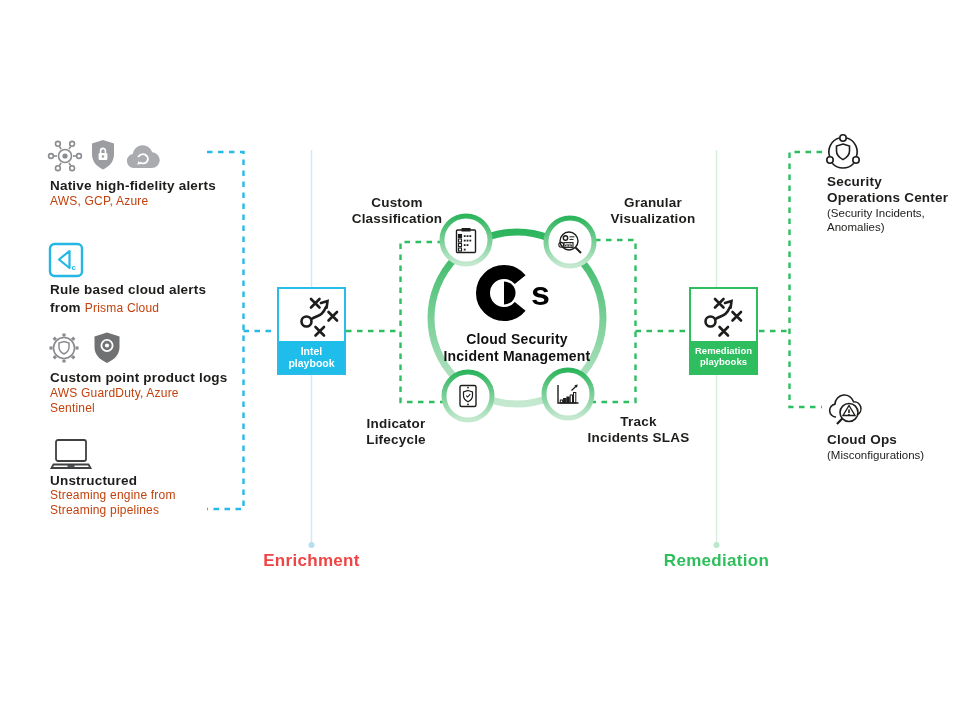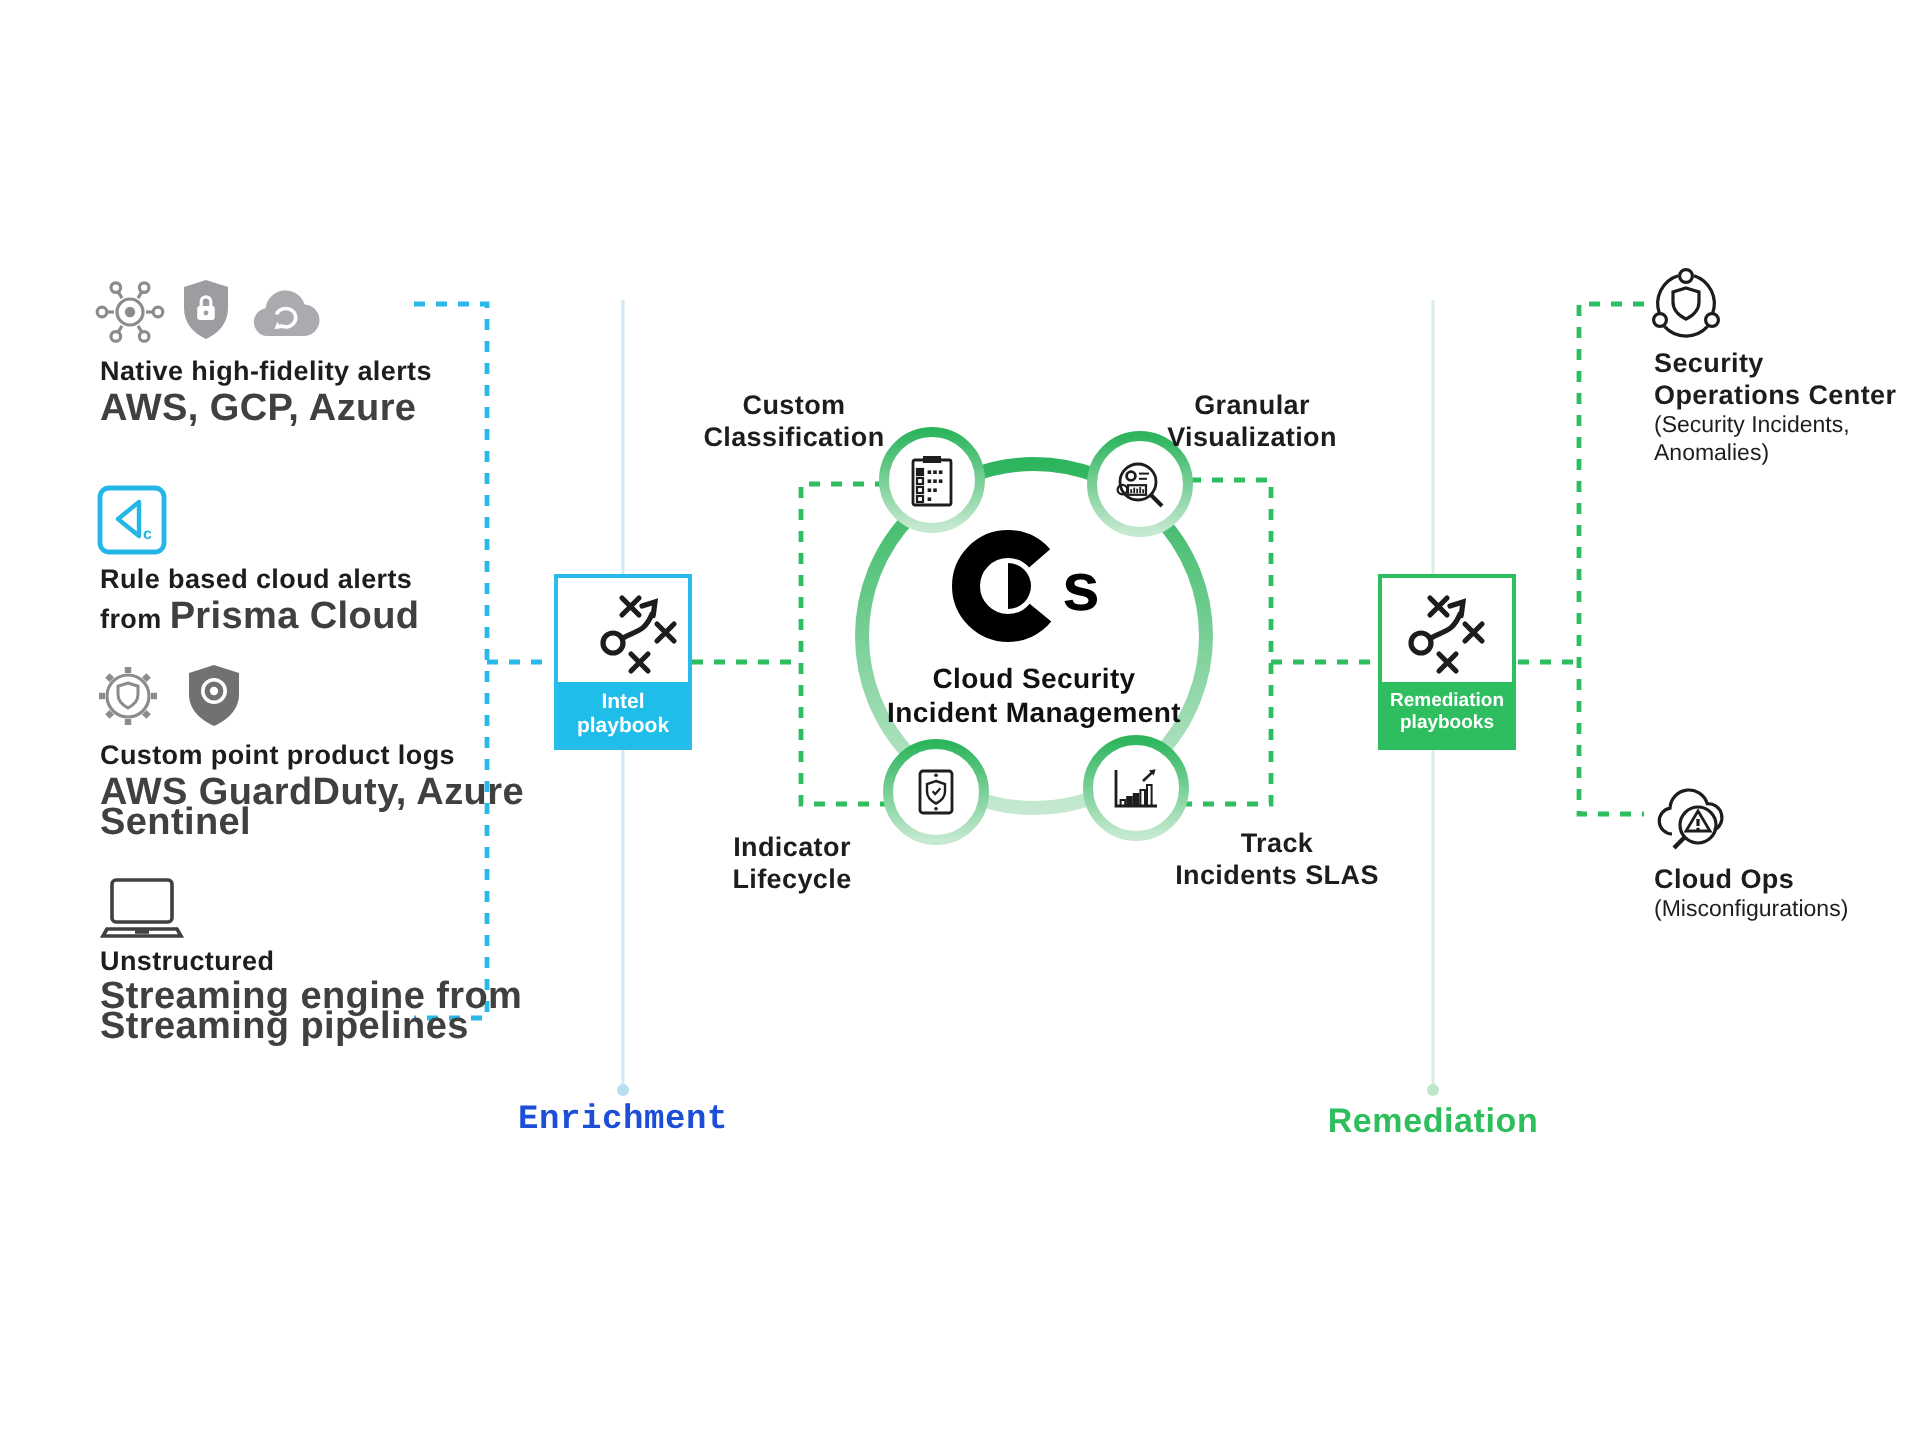--- a/index.html
+++ b/index.html
@@ -1,25 +1,25 @@
 <!DOCTYPE html>
 <html><head>
 <meta charset="utf-8">
 <style>
   html,body{margin:0;padding:0;background:#fff;}
   .stage{position:relative;width:960px;height:600px;background:#fff;overflow:hidden;
          font-family:"Liberation Sans",sans-serif;color:#1d1d1b;}
   .abs{position:absolute;}
   svg.connectors{position:absolute;left:0;top:0;}
   .src-title{font-weight:700;font-size:13.5px;line-height:1.18;letter-spacing:.2px;color:#1d1d1b;}
-  .src-sub{font-weight:700;font-size:19px;line-height:1.2;letter-spacing:.2px;color:#404040;}
+  .src-sub{font-weight:400;font-size:12px;line-height:1.2;letter-spacing:.2px;color:#c2410c;}
   .cap-label{font-weight:700;font-size:13.5px;line-height:1.2;letter-spacing:.2px;color:#1d1d1b;text-align:center;}
   .center-title{font-weight:700;font-size:14px;line-height:1.18;letter-spacing:.2px;color:#111;text-align:center;}
   .lane-label{font-weight:700;font-size:17px;letter-spacing:.3px;text-align:center;}
-  .lane-enrich{color:#1d4ed8;font-family:Liberation Mono, monospace;}
+  .lane-enrich{color:#ef4444;}
   .lane-remed{color:#2fbe5c;}
   .pb-box{position:absolute;width:69px;height:88px;background:#fff;display:flex;flex-direction:column;align-items:center;box-sizing:border-box;}
   .pb-cyan{border:2px solid #29bce8;padding-left:17px;}
   .pb-green{border:2px solid #2ebe5f;}
   .pb-icon{margin-top:4px;}
   .pb-bar{position:absolute;left:0;right:0;bottom:0;height:32px;display:flex;flex-direction:column;
           align-items:center;justify-content:center;color:#fff;font-weight:700;line-height:1.15;}
   .bar-cyan{background:#1fbde9;font-size:10.5px;}
   .bar-green{background:#2ebe5f;font-size:9.5px;}
   .out-title{font-weight:700;font-size:13.5px;line-height:1.2;letter-spacing:.2px;color:#1d1d1b;}
@@ -275,21 +275,21 @@
       </g>
       <line x1="16.5" y1="8.5" x2="21.5" y2="3.8" stroke="#1d1d1b" stroke-width="1.3"></line>
       <path d="M22.8,2.6 l-3.4,0.7 l2.5,2.5 Z" fill="#1d1d1b"></path>
     </svg>
   </div>
 
   <div class="abs cap-label" style="left:327px;top:195px;width:140px;">
     <div>Custom</div>
     <div>Classification</div>
   </div>
-  <div class="abs cap-label" style="left:555px;top:195px;width:142px;">
+  <div class="abs cap-label" style="left:582px;top:195px;width:142px;">
     <div>Granular</div>
     <div>Visualization</div>
   </div>
   <div class="abs cap-label" style="left:326px;top:416px;width:140px;">
     <div>Indicator</div>
     <div>Lifecycle</div>
   </div>
   <div class="abs cap-label" style="left:566px;top:414px;width:145px;">
     <div>Track</div>
     <div>Incidents SLAS</div>

